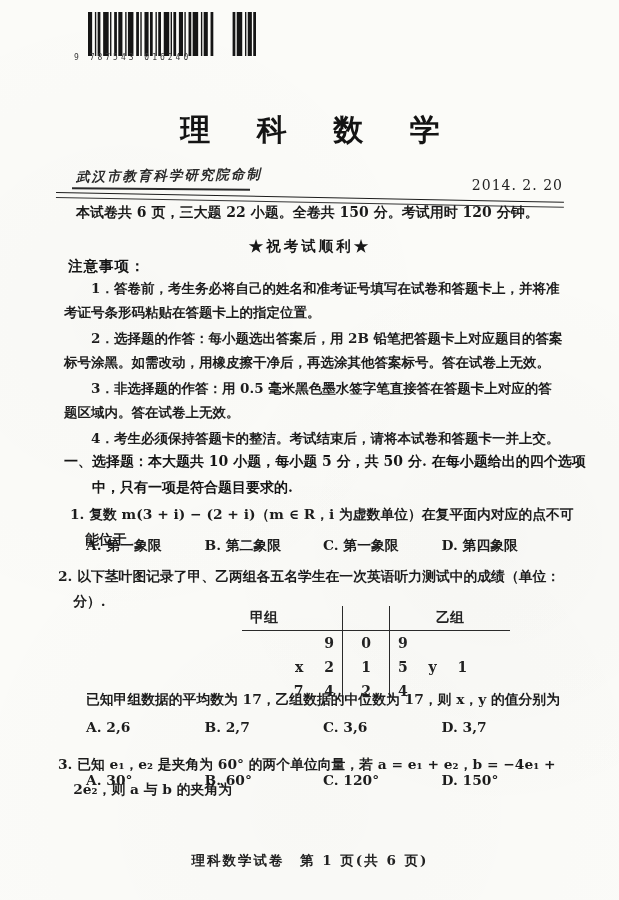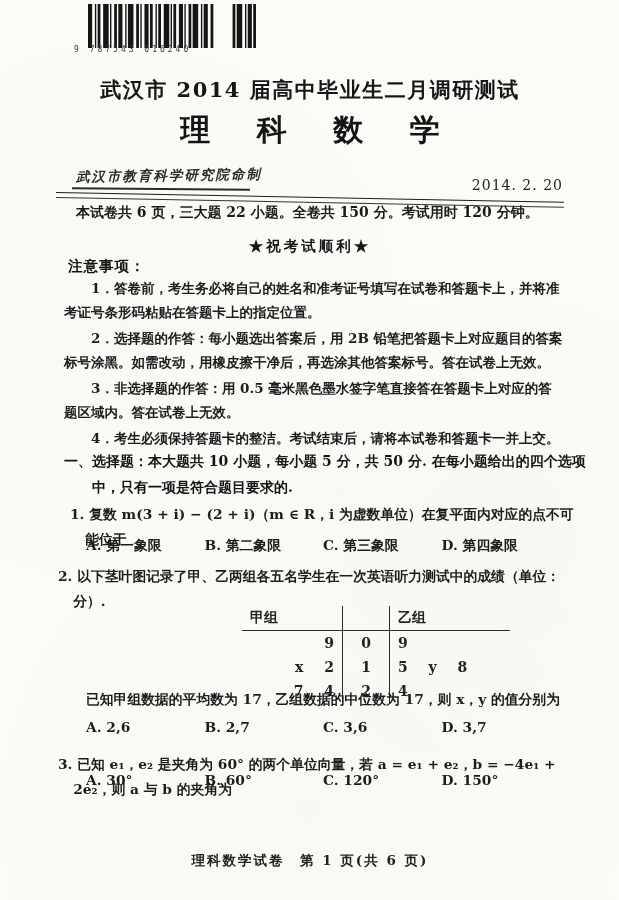--- a/index.html
+++ b/index.html
@@ -10,21 +10,21 @@
   }
   .page{
     position:relative;width:619px;height:900px;overflow:hidden;
     background:#fbfbf8;
     background-image:
       radial-gradient(circle at 20% 35%, rgba(0,0,0,0.012), transparent 45%),
       radial-gradient(circle at 80% 60%, rgba(0,0,0,0.015), transparent 40%),
       radial-gradient(circle at 50% 90%, rgba(0,0,0,0.012), transparent 45%);
     color:#1d1d1d;
   }
-  .barcode-wrap{position:absolute;left:88px;top:4px;width:180px;height:58px;}
+  .barcode-wrap{position:absolute;left:88px;top:12px;width:180px;height:58px;}
   .barcode-wrap svg{display:block;}
   .barcode-digits{
     position:absolute;left:-14px;top:41px;width:200px;
     font-family:"DejaVu Sans Mono","Liberation Mono",monospace;
     font-size:8px;letter-spacing:3px;color:#3a3a3a;white-space:nowrap;
   }
   .title{
     position:absolute;top:76px;left:30px;width:560px;text-align:center;
     font-size:21px;font-weight:700;letter-spacing:1.5px;color:#161616;
   }
@@ -93,21 +93,21 @@
     position:absolute;top:606px;left:242px;
     font-size:14px;font-weight:600;color:#222;
     border-collapse:collapse;
   }
   .stemleaf td{padding:1px 8px;height:22px;}
   .sl-left{width:84px;text-align:right;word-spacing:16px;}
   .sl-stem{width:30px;text-align:center;border-left:1.4px solid #2a2a2a;border-right:1.4px solid #2a2a2a;}
   .sl-right{width:104px;text-align:left;word-spacing:16px;}
   .sl-header td{border-bottom:1.4px solid #2a2a2a;font-weight:600;}
   .sl-header .sl-left{text-align:left;}
-  .sl-header .sl-right{}
+  .sl-header .sl-right{text-align:center;}
   .footer{
     position:absolute;top:852px;left:30px;width:560px;text-align:center;
     font-size:13.5px;font-weight:600;color:#222;letter-spacing:2px;
   }
 </style>
 </head>
 <body>
 
 <div class="page">
 
@@ -140,21 +140,20 @@
         <rect x="89" y="0" width="2" height="44" fill="#151515"></rect>
         <rect x="105" y="0" width="2" height="44" fill="#151515"></rect>
         <rect x="108" y="0" width="4" height="44" fill="#151515"></rect>
         <rect x="114" y="0" width="1" height="44" fill="#151515"></rect>
         <rect x="116" y="0" width="3" height="44" fill="#151515"></rect>
         <rect x="120" y="0" width="2" height="44" fill="#151515"></rect>
       </svg>
     <div class="barcode-digits">9 787543 016240</div>
   </div>
 
-  <div class="title">武汉市 2014 届高中毕业生二月调研测试</div>
   <div class="subject">理 科 数 学</div>
 
   <div class="institute">武汉市教育科学研究院命制</div>
   <div class="date">2014. 2. 20</div>
   <div class="rule-short"></div>
   <div class="rule-long"></div>
 
   <div class="summary">本试卷共 6 页，三大题 22 小题。全卷共 150 分。考试用时 120 分钟。</div>
   <div class="wish">★祝考试顺利★</div>
 
@@ -167,21 +166,21 @@
   </div>
 
   <div class="sec-heading">一、选择题：本大题共 10 小题，每小题 5 分，共 50 分. 在每小题给出的四个选项中，只有一项是符合题目要求的.</div>
 
   <div class="q q1">
     <div class="q-stem">1. 复数 m(3 + i) − (2 + i)（m ∈ R，i 为虚数单位）在复平面内对应的点不可能位于</div>
   </div>
   <div class="options opts-q1">
     <div class="opt">A. 第一象限</div>
     <div class="opt">B. 第二象限</div>
-    <div class="opt">C. 第三象限</div>
+    <div class="opt">C. 第一象限</div>
     <div class="opt">D. 第四象限</div>
   </div>
 
   <div class="q q2">
     <div class="q-stem">2. 以下茎叶图记录了甲、乙两组各五名学生在一次英语听力测试中的成绩（单位：分）.</div>
   </div>
 
   <table class="stemleaf">
     <tbody>
         <tr class="sl-header">
@@ -190,21 +189,21 @@
       <td class="sl-right">乙组</td>
     </tr>
     <tr>
       <td class="sl-left">9</td>
       <td class="sl-stem">0</td>
       <td class="sl-right">9</td>
     </tr>
     <tr>
       <td class="sl-left">x 2</td>
       <td class="sl-stem">1</td>
-      <td class="sl-right">5 y 8</td>
+      <td class="sl-right">5 y 1</td>
     </tr>
     <tr>
       <td class="sl-left">7 4</td>
       <td class="sl-stem">2</td>
       <td class="sl-right">4</td>
     </tr>
   </tbody>
     </table>
 
   <div class="condition">已知甲组数据的平均数为 17，乙组数据的中位数为 17，则 x，y 的值分别为</div>

